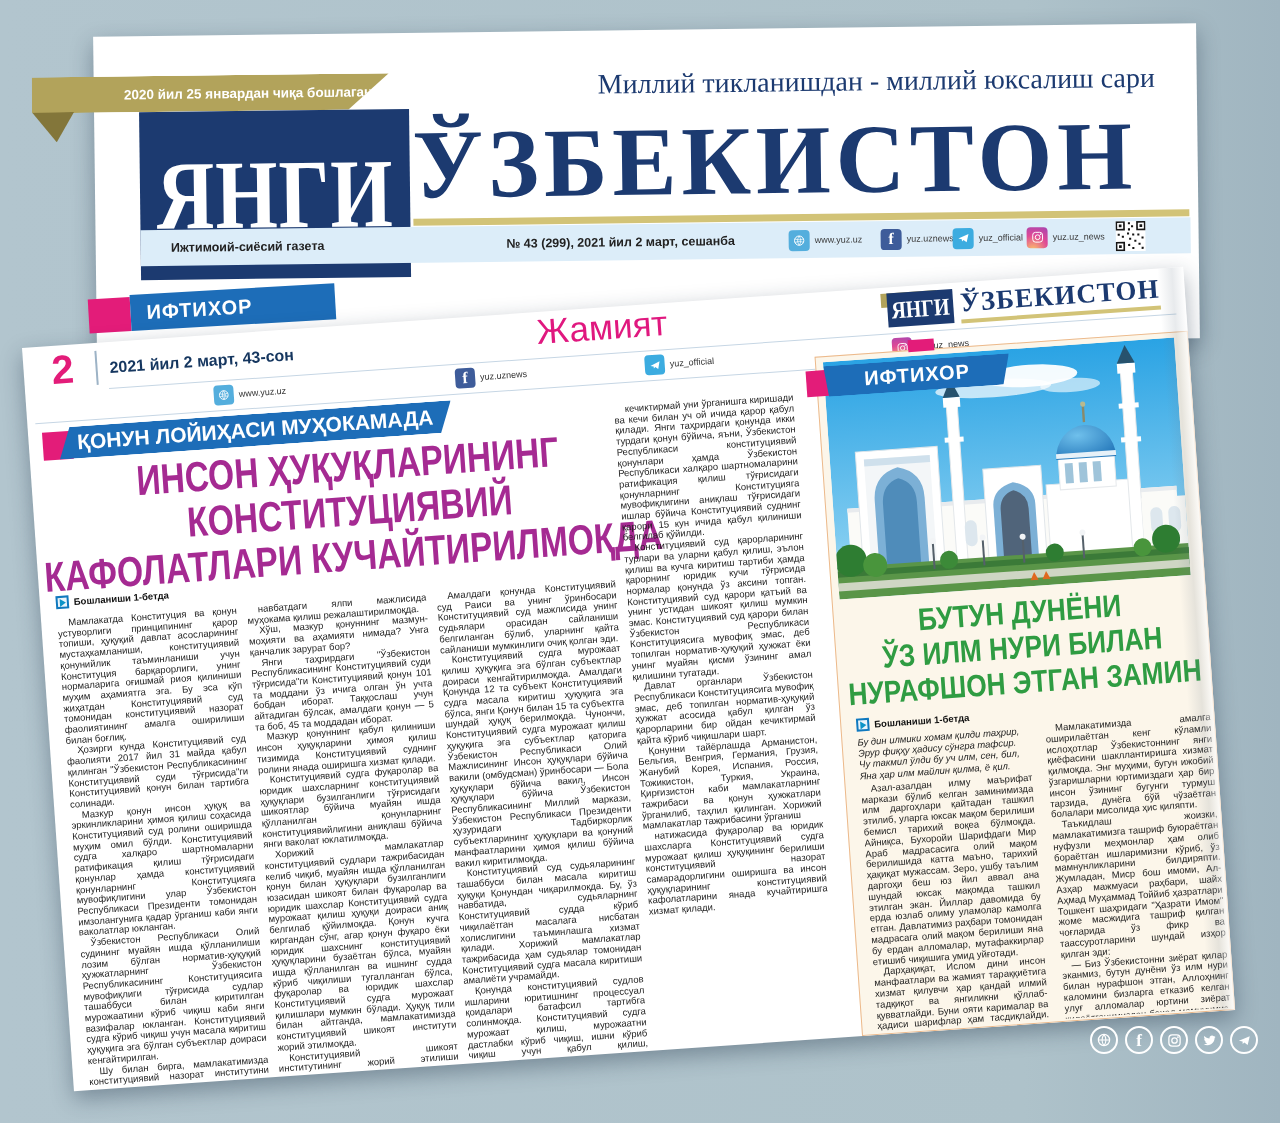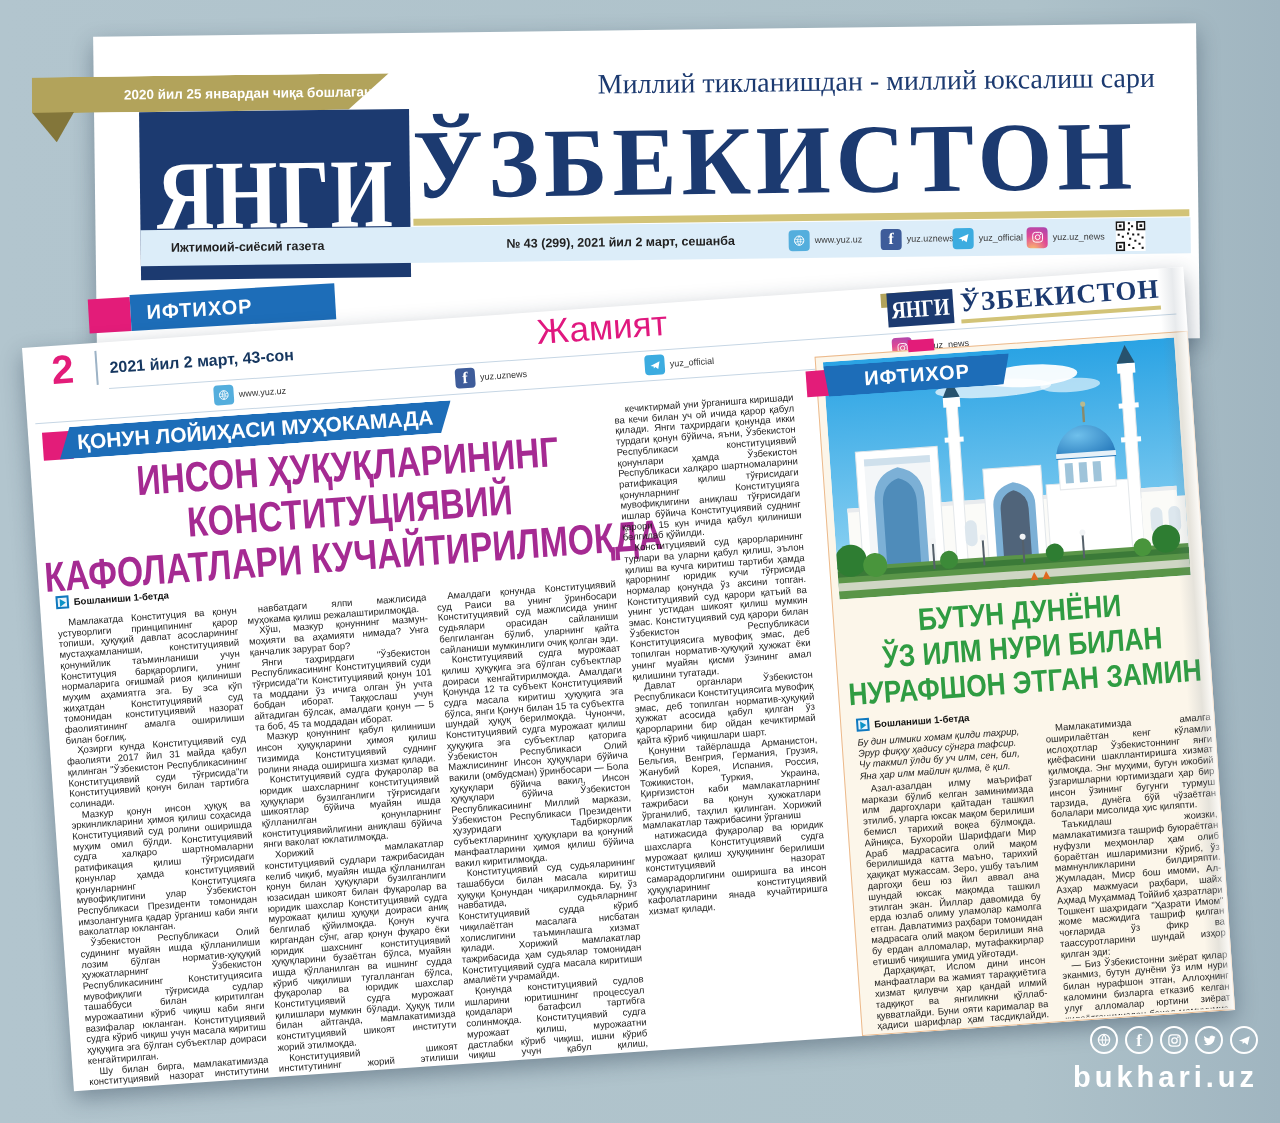--- a/index.html
+++ b/index.html
@@ -443,16 +443,15 @@
         <svg width="15" height="15" viewBox="0 0 24 24">
             <path fill="#fff" d="M22 5.9c-.7.3-1.5.5-2.3.6.8-.5 1.4-1.3 1.7-2.2-.8.5-1.6.8-2.5 1C18.2 4.5 17.1 4 16 4c-2.2 0-4 1.8-4 4 0 .3 0 .6.1.9-3.3-.2-6.3-1.8-8.3-4.2-.3.6-.5 1.3-.5 2 0 1.4.7 2.6 1.8 3.3-.7 0-1.3-.2-1.8-.5v.1c0 1.9 1.4 3.5 3.2 3.9-.3.1-.7.1-1 .1-.2 0-.5 0-.7-.1.5 1.6 2 2.7 3.7 2.7-1.4 1.1-3.1 1.7-5 1.7-.3 0-.6 0-1-.1 1.8 1.2 3.9 1.8 6.2 1.8 7.4 0 11.5-6.1 11.5-11.5v-.5c.8-.6 1.5-1.3 2-2.1z"></path>
           </svg>
       </span>
       <span class="wicon">
         <svg width="15" height="15" viewBox="0 0 20 20">
             <path d="M2.5 10.3 L17 4.2 L14.2 16 L9.8 12.6 L7.6 14.8 L7.4 11.4 Z" fill="#fff"></path>
           </svg>
       </span>
     </div>
-    <div class="wm-domain">bukhari.uz</div>
   </div>
 
 </div>
 
 </body></html>

